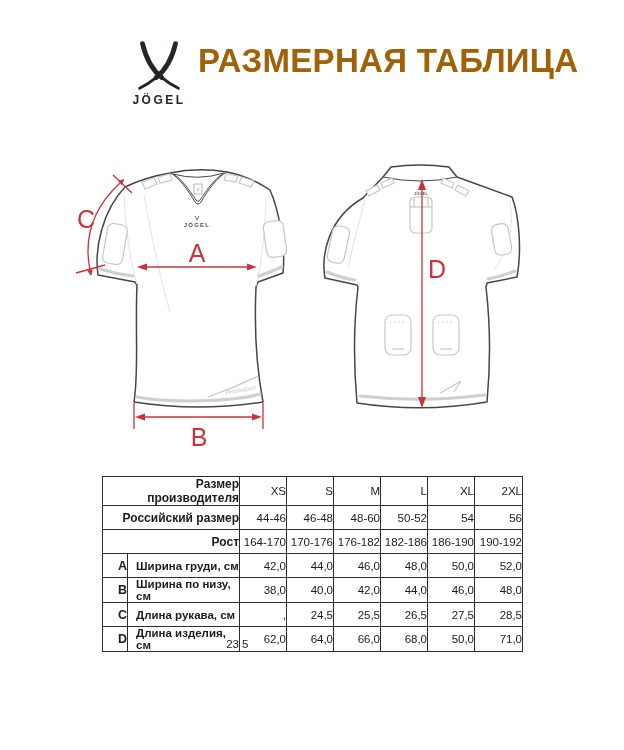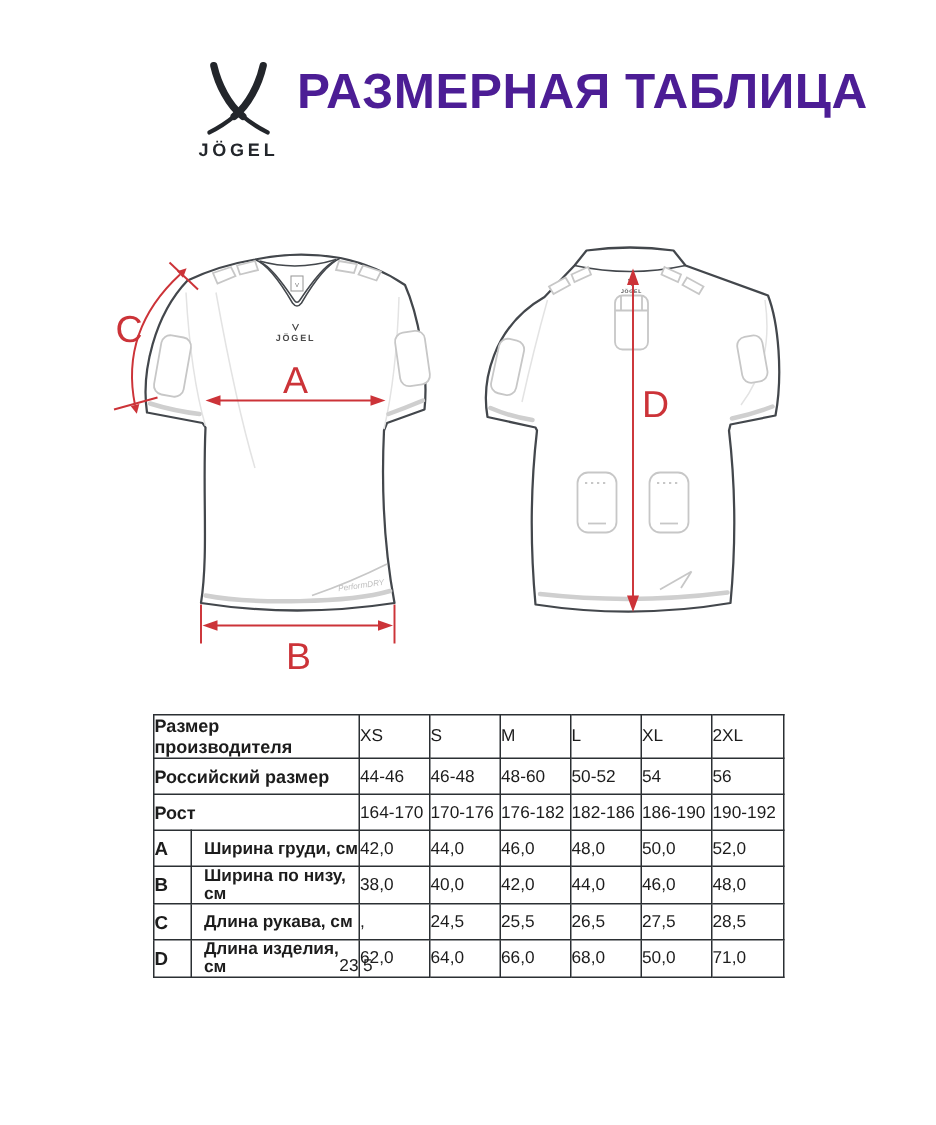--- a/index.html
+++ b/index.html
@@ -3,39 +3,39 @@
 <meta charset="utf-8">
 <style>
   html,body{margin:0;padding:0;background:#fff;}
   .page{position:relative;width:624px;height:750px;background:#fff;overflow:hidden;
         font-family:"Liberation Sans",sans-serif;color:#1c1c1c;}
   
   .logo{position:absolute;left:124px;top:40px;width:70px;text-align:center;}
   .logo svg{display:block;margin:0 auto;}
   .brand{font-size:12px;font-weight:700;letter-spacing:2.5px;color:#23262b;margin-top:1px;}
   .title{position:absolute;left:198px;top:42px;margin:0;font-size:33px;font-weight:700;
-         letter-spacing:.3px;color:#4c1d95;white-space:nowrap;}
+         letter-spacing:.3px;color:#a16207;white-space:nowrap;}
   
   .front-svg{position:absolute;left:58px;top:150px;}
   .back-svg{position:absolute;left:308px;top:150px;}
   .outline{fill:#ffffff;stroke:#43474c;stroke-width:1.5;stroke-linejoin:round;}
   .thin{fill:none;stroke:#43474c;stroke-width:1;}
   .lt{fill:none;stroke:#c7c7c7;stroke-width:1.2;}
   .ltf{fill:#ffffff;stroke:#c7c7c7;stroke-width:1.2;}
   .band{fill:none;stroke:#cfcfcf;stroke-width:3;stroke-linecap:round;}
   .seam{fill:none;stroke:#e3e3e3;stroke-width:1;}
   .rs{stroke:var(--accent,#cc3338);fill:none;stroke-width:1.3;}
   .rf{fill:var(--accent,#cc3338);stroke:none;}
   .rt{fill:var(--accent,#cc3338);font-size:25px;font-family:"Liberation Sans",sans-serif;}
   .tinytxt{fill:#4a4a4a;font-weight:700;font-family:"Liberation Sans",sans-serif;}
   .graytxt{fill:#bfbfbf;font-style:italic;font-family:"Liberation Sans",sans-serif;}
   
   .tablewrap{position:absolute;left:102px;top:476px;width:420px;}
   table{border-collapse:collapse;width:420px;table-layout:fixed;}
-  td{border:1px solid #2b2f33;height:23px;text-align:left;padding:0;
+  td{border:1px solid #2b2f33;height:23px;text-align:right;padding:0;
      font-size:11.5px;color:#1c1c1c;vertical-align:middle;}
   td.hl{font-weight:700;font-size:12px;}
   td.kc{font-weight:700;font-size:12.5px;}
   td.lc{text-align:left;padding-left:8px;font-size:11.5px;font-weight:bold;}
   td.vc{font-size:11.5px;}
   .gl{position:absolute;font-size:11.5px;color:#1c1c1c;top:119px;line-height:12px;z-index:2;margin-top:43px;}
   .g1{left:121px;width:16px;text-align:right;}
   .g2{left:140px;}
 </style>
 </head>

